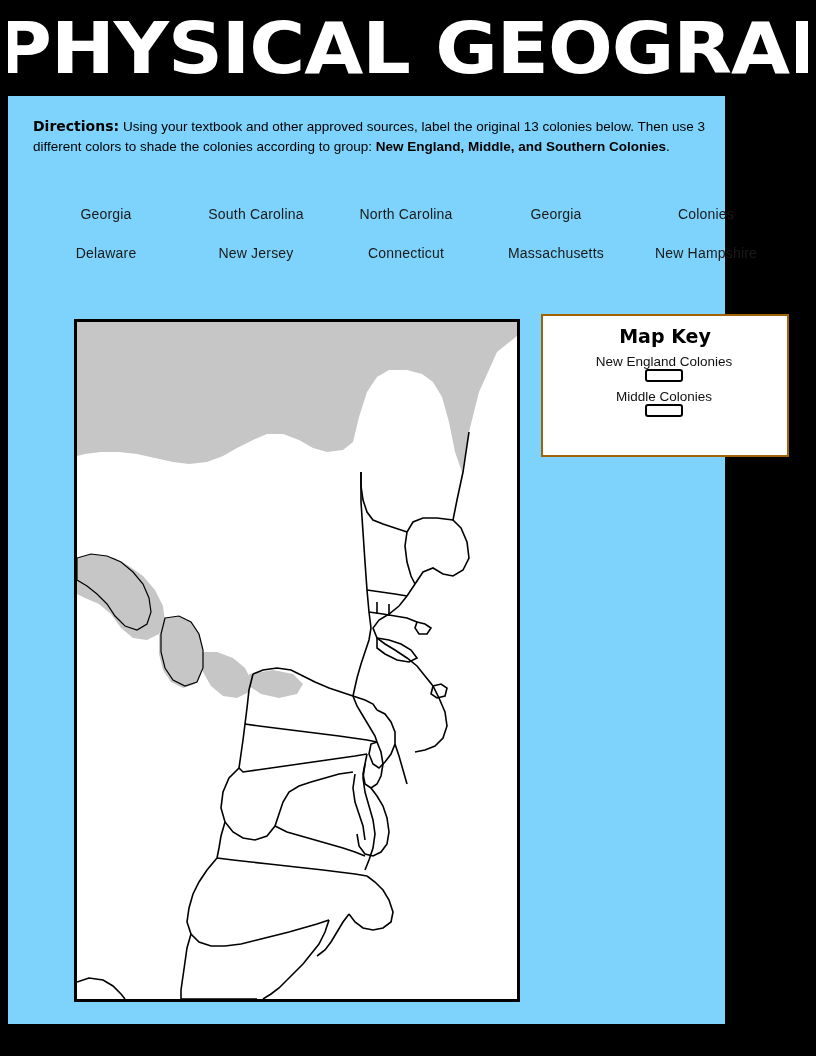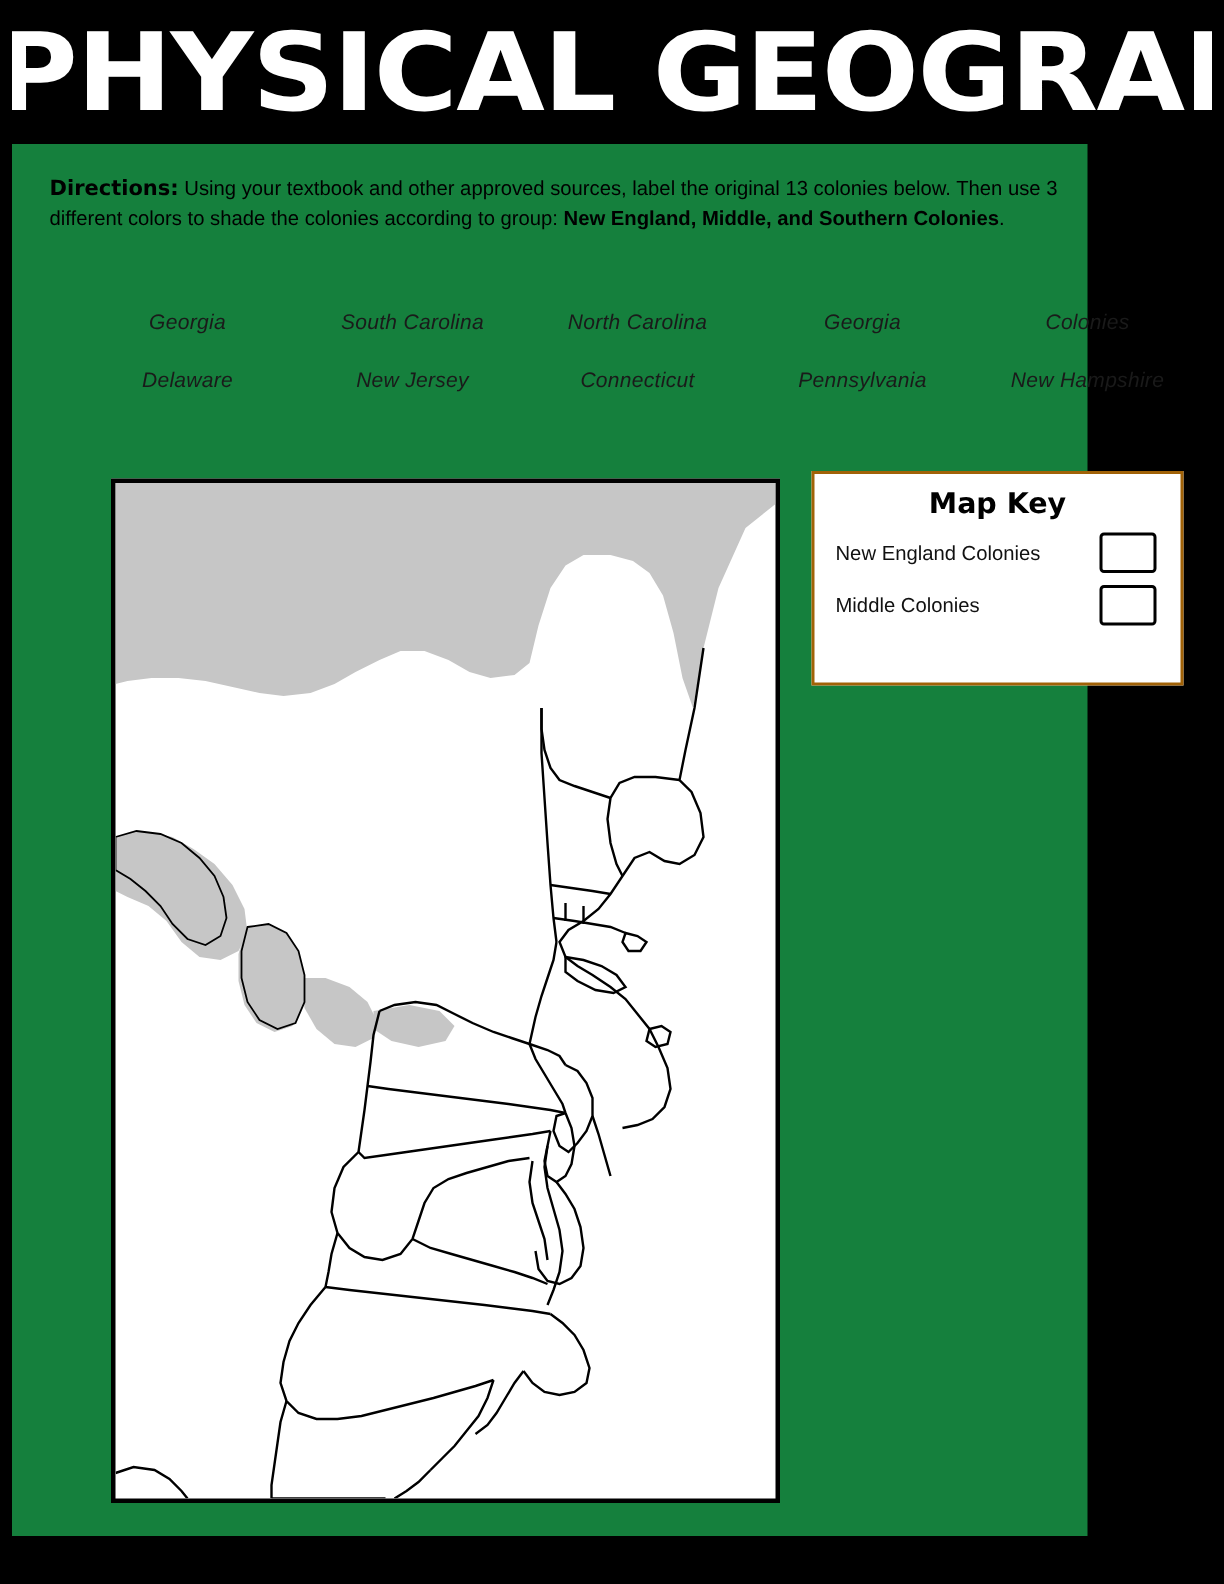--- a/index.html
+++ b/index.html
@@ -43,21 +43,21 @@
     transform: scaleX(1.06);
     white-space: nowrap;
   }
   
   .sheet {
     position: absolute;
     left: 8px;
     top: 96px;
     width: 717px;
     height: 928px;
-    background: #15803d;
+    background: #7dd3fc;
     box-sizing: border-box;
   }
   
   .directions {
     position: absolute;
     left: 25px;
     top: 20px;
     width: 720px;
     font-size: 13.5px;
     line-height: 20px;
@@ -67,24 +67,23 @@
     font-family: "DejaVu Sans", sans-serif;
     font-weight: bold;
     font-size: 14px;
   }
   .directions .bold {
     font-weight: bold;
   }
   
   .wordbank {
     position: absolute;
-    left: 42px;
+    left: 23px;
     top: 98px;
     width: 750px;
-    font-style: italic;
   }
   .wb-row {
     display: flex;
     height: 39px;
     align-items: center;
   }
   .wb-cell {
     flex: 1 1 0;
     text-align: center;
     font-size: 14px;
@@ -127,20 +126,21 @@
     font-size: 19px;
     margin-top: 9px;
     color: #000000;
   }
   .key-row {
     display: flex;
     align-items: center;
     justify-content: space-between;
     margin: 7px 16px 0 14px;
     height: 28px;
+    flex-direction: column;
   }
   .key-label {
     font-size: 13.5px;
     color: #111111;
   }
   .key-box {
     width: 38px;
     height: 27px;
     border: 2px solid #000000;
     border-radius: 3px;
@@ -168,21 +168,21 @@
         <div class="wb-cell">Georgia</div>
         <div class="wb-cell">South Carolina</div>
         <div class="wb-cell">North Carolina</div>
         <div class="wb-cell">Georgia</div>
         <div class="wb-cell">Colonies</div>
       </div>
       <div class="wb-row">
         <div class="wb-cell">Delaware</div>
         <div class="wb-cell">New Jersey</div>
         <div class="wb-cell">Connecticut</div>
-        <div class="wb-cell">Pennsylvania</div>
+        <div class="wb-cell">Massachusetts</div>
         <div class="wb-cell">New Hampshire</div>
       </div>
     </div>
 
     <div class="map-frame">
       <svg width="440" height="677" viewBox="0 0 440 677">
 
         <g>
           <path d="M0,0 L440,0 L440,14 L420,30 L402,70 L392,110 L385,150 L378,130 L372,100 L365,75 L356,60 L345,52 L330,48 L312,48 L300,55 L290,70 L282,95 L276,120 L266,128 L250,130 L236,126 L222,118 L206,112 L190,112 L176,118 L160,126 L146,134 L130,140 L112,142 L96,140 L78,136 L60,132 L42,130 L24,130 L8,132 L0,134 Z" fill="#c6c6c6" stroke="none"></path>
 

